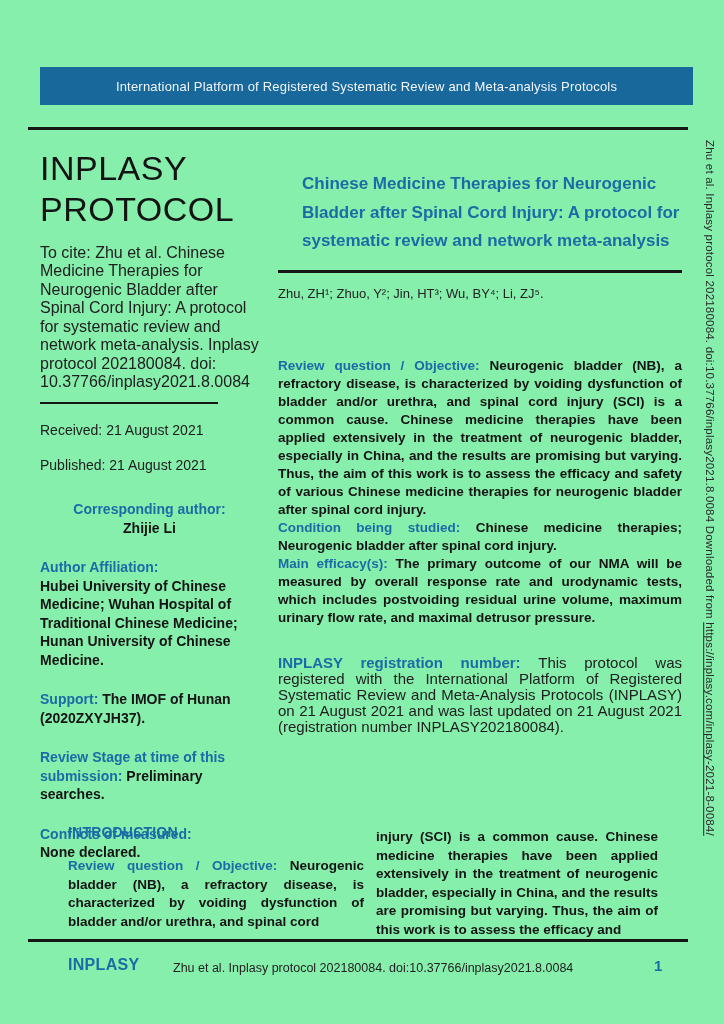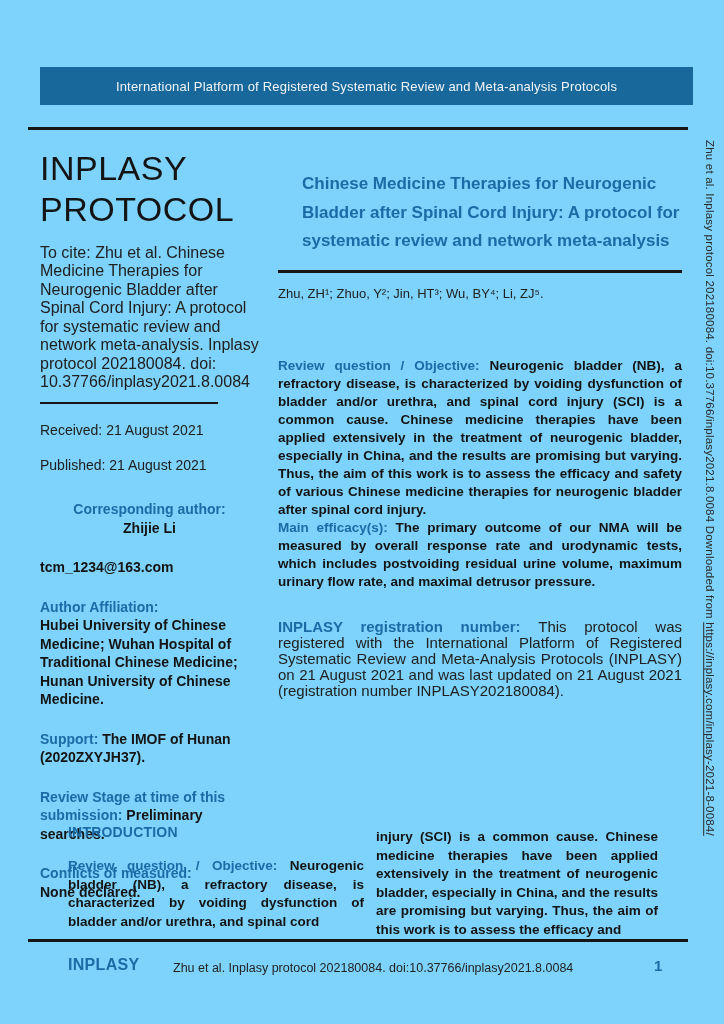--- a/index.html
+++ b/index.html
@@ -1,18 +1,18 @@
 <!DOCTYPE html>
 <html><head>
 <meta charset="utf-8">
 <style>
   * { margin:0; padding:0; box-sizing:border-box; }
   html,body { background:#ffffff; }
   body { font-family:"Liberation Sans","DejaVu Sans",sans-serif; color:#1a1a1a; }
-  .page { position:relative; width:724px; height:1024px; background:#7dd3fc; overflow:hidden; }
+  .page { position:relative; width:724px; height:1024px; background:#86efac; overflow:hidden; }
 
   .banner { position:absolute; left:40px; top:67px; width:653px; height:38px;
             background:#19689c; color:#f2f5f8; font-size:13px; letter-spacing:.2px;
             display:flex; align-items:center; justify-content:center; }
 
   .top-rule { position:absolute; left:28px; top:127px; width:660px; height:3px; background:#161616; }
 
   
   .left-col { position:absolute; left:40px; top:148px; width:219px; }
   .masthead { font-size:34px; line-height:1.2; letter-spacing:.5px; color:#141414; font-weight:400; }
@@ -78,23 +78,20 @@
     <div class="left-rule"></div>
 
     <p class="meta">Received: 21 August 2021</p>
     <p class="meta">Published: 21 August 2021</p>
 
     <div class="blk" style="margin-top:26px;text-align:center;">
       <div class="lbl">Corresponding author:</div>
       <div class="val">Zhijie Li</div>
     </div>
 
-    <div class="blk">
-      <div class="val">tcm_1234@163.com</div>
-    </div>
 
     <div class="blk">
       <div class="lbl">Author Affiliation:</div>
       <div class="val">Hubei University of Chinese Medicine; Wuhan Hospital of Traditional Chinese Medicine; Hunan University of Chinese Medicine.</div>
     </div>
 
     <div class="blk">
       <span class="lbl">Support: </span><span class="val">The IMOF of Hunan (2020ZXYJH37).</span>
     </div>
 
@@ -108,20 +105,21 @@
     </div>
   </div>
 
   <div class="right-col">
     <h1 class="article-title">Chinese Medicine Therapies for Neurogenic Bladder after Spinal Cord Injury: A protocol for systematic review and network meta-analysis</h1>
     <div class="title-rule"></div>
     <p class="authors">Zhu, ZH¹; Zhuo, Y²; Jin, HT³; Wu, BY⁴; Li, ZJ⁵.</p>
 
     <div class="sections">
       <p class="para"><span class="lbl">Review question / Objective: </span><span>Neurogenic bladder (NB), a refractory disease, is characterized by voiding dysfunction of bladder and/or urethra, and spinal cord injury (SCI) is a common cause. Chinese medicine therapies have been applied extensively in the treatment of neurogenic bladder, especially in China, and the results are promising but varying. Thus, the aim of this work is to assess the efficacy and safety of various Chinese medicine therapies for neurogenic bladder after spinal cord injury.</span></p>
+      <p class="para"><span class="lbl">Condition being studied: </span><span>Chinese medicine therapies; Neurogenic bladder after spinal cord injury.</span></p>
       <p class="para"><span class="lbl">Main efficacy(s): </span><span>The primary outcome of our NMA will be measured by overall response rate and urodynamic tests, which includes postvoiding residual urine volume, maximum urinary flow rate, and maximal detrusor pressure.</span></p>
     </div>
 
     <p class="registration"><span class="lbl">INPLASY registration number: </span><span>This protocol was registered with the International Platform of Registered Systematic Review and Meta-Analysis Protocols (INPLASY) on 21 August 2021 and was last updated on 21 August 2021 (registration number INPLASY202180084).</span></p>
   </div>
 
   <div class="intro-left">
     <div class="intro-heading">INTRODUCTION</div>
     <p class="intro-para"><span class="lbl">Review question / Objective: </span><span>Neurogenic bladder (NB), a refractory disease, is characterized by voiding dysfunction of bladder and/or urethra, and spinal cord</span></p>
   </div>

